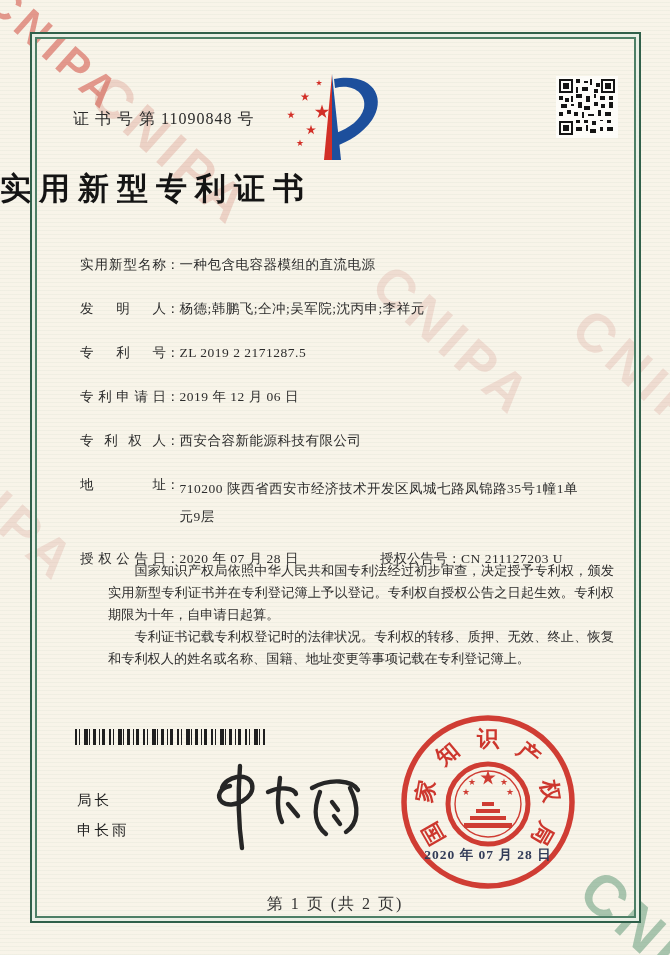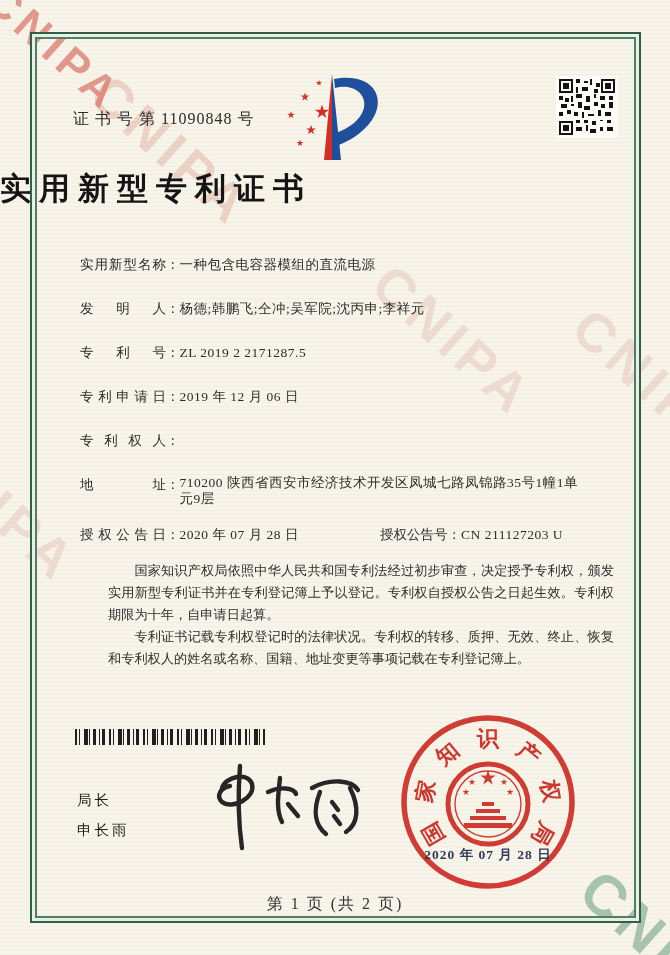--- a/index.html
+++ b/index.html
@@ -33,21 +33,21 @@
   .logo { position:absolute; left:275px; top:70px; width:120px; height:96px; }
   .title { position:absolute; left:0; top:168px; width:100%; 
            font-size:31px; font-weight:bold; letter-spacing:8px; color:#141414; }
 
   .fields { position:absolute; left:80px; top:255px; right:58px; font-size:13.5px; }
   .frow { display:flex; line-height:20px; margin-bottom:24px; }
   .flabel { width:86px; text-align:justify; text-align-last:justify; flex:0 0 86px; }
   .colon { flex:0 0 auto; }
   .fvalue { flex:1 1 auto; letter-spacing:0.5px; }
   .frow.address { margin-bottom:18px; }
-  .frow.address .fvalue { max-width:404px; line-height:16px; }
+  .frow.address .fvalue { max-width:404px; line-height:28px; }
   .grant-row { display:flex; line-height:20px; }
   .grant-left { display:flex; width:300px; flex:0 0 300px; }
   .grant-right { display:flex; }
 
   .paras { position:absolute; left:72px; top:560px; right:56px;
            font-size:13.2px; line-height:22px; text-align:justify; color:#2e2e2e; }
   .paras p { text-indent:2em;margin-left:36px; }
 
   .barcode { position:absolute; left:75px; top:729px; width:190px; height:16px;
     background:repeating-linear-gradient(90deg,
@@ -177,20 +177,21 @@
       <span class="fvalue">ZL 2019 2 2171287.5</span>
     </div>
     <div class="frow">
       <span class="flabel">专利申请日</span>
         <span class="colon">：</span>
       <span class="fvalue">2019 年 12 月 06 日</span>
     </div>
     <div class="frow">
       <span class="flabel">专利权人</span>
         <span class="colon">：</span>
+      <span class="fvalue">西安合容新能源科技有限公司</span>
     </div>
     <div class="frow address">
       <span class="flabel">地址</span>
         <span class="colon">：</span>
       <span class="fvalue">710200 陕西省西安市经济技术开发区凤城七路凤锦路35号1幢1单元9层</span>
     </div>
     <div class="grant-row">
       <div class="grant-left">
         <span class="flabel">授权公告日</span>
           <span class="colon">：</span>

